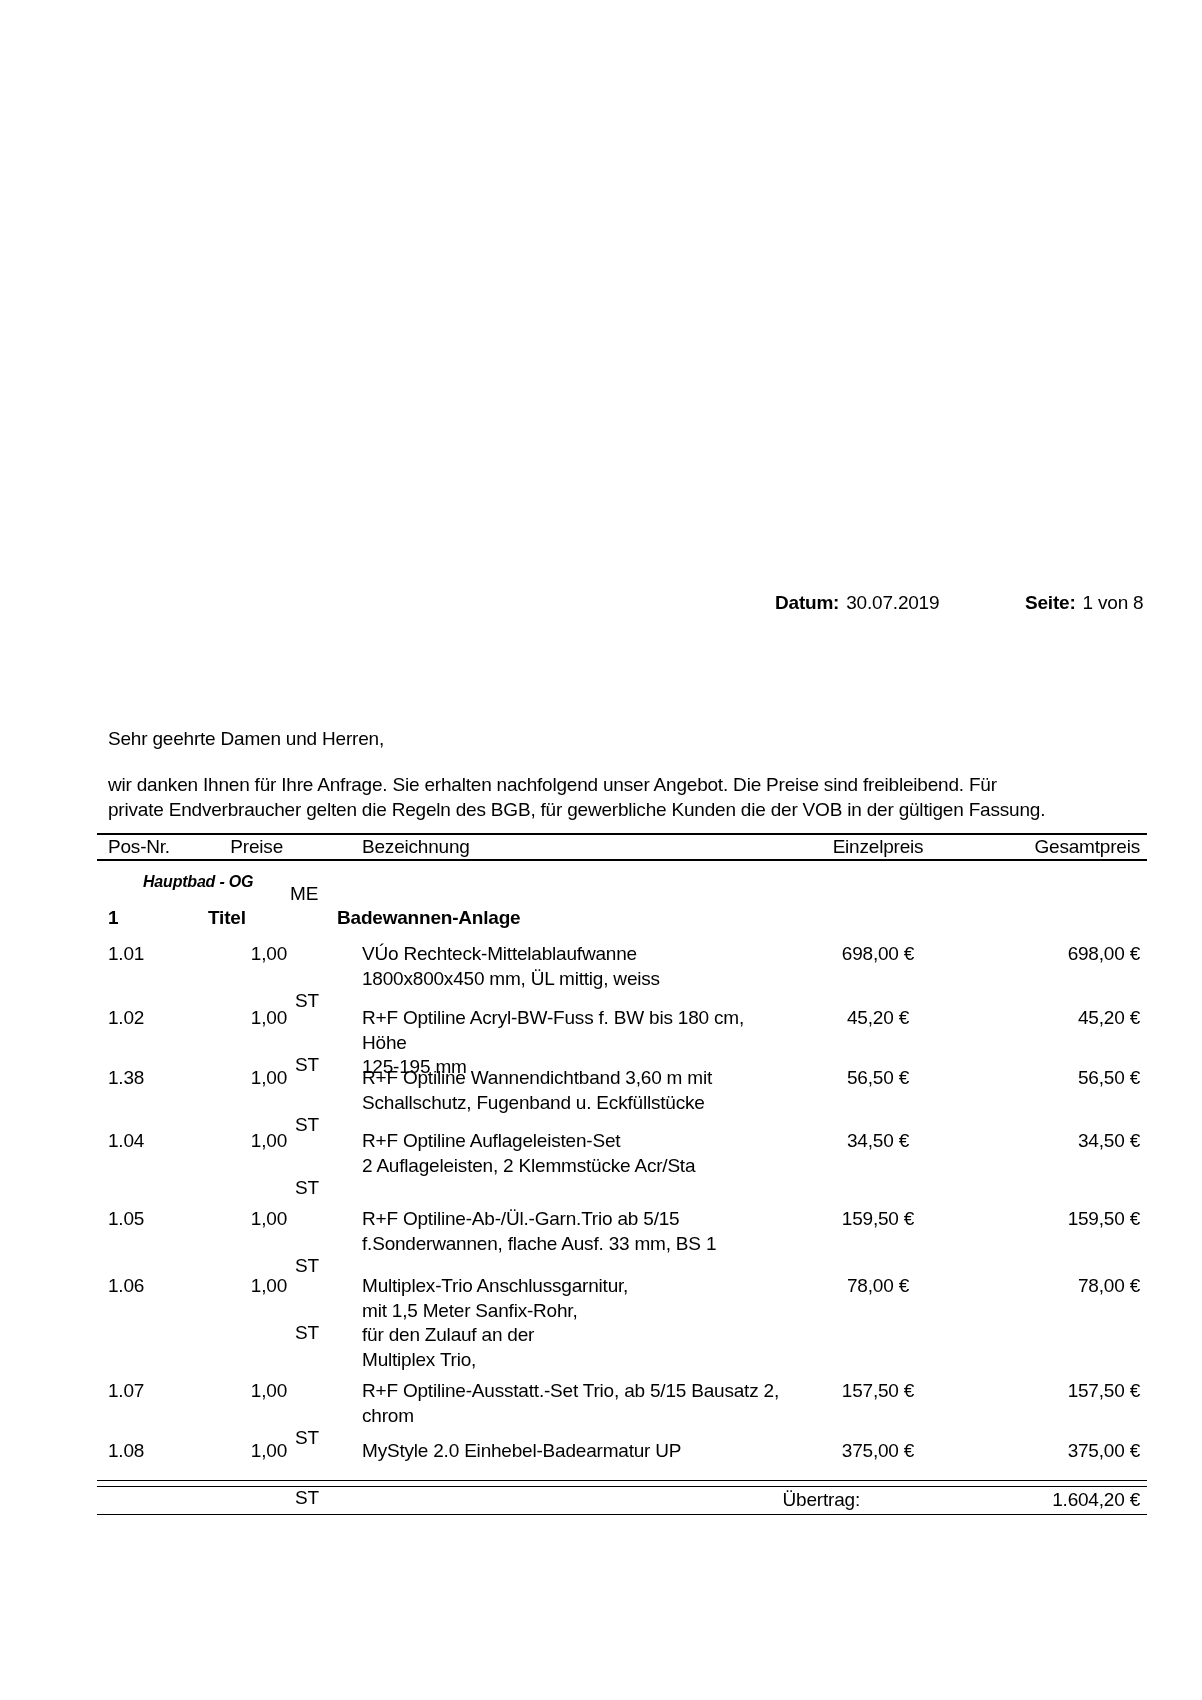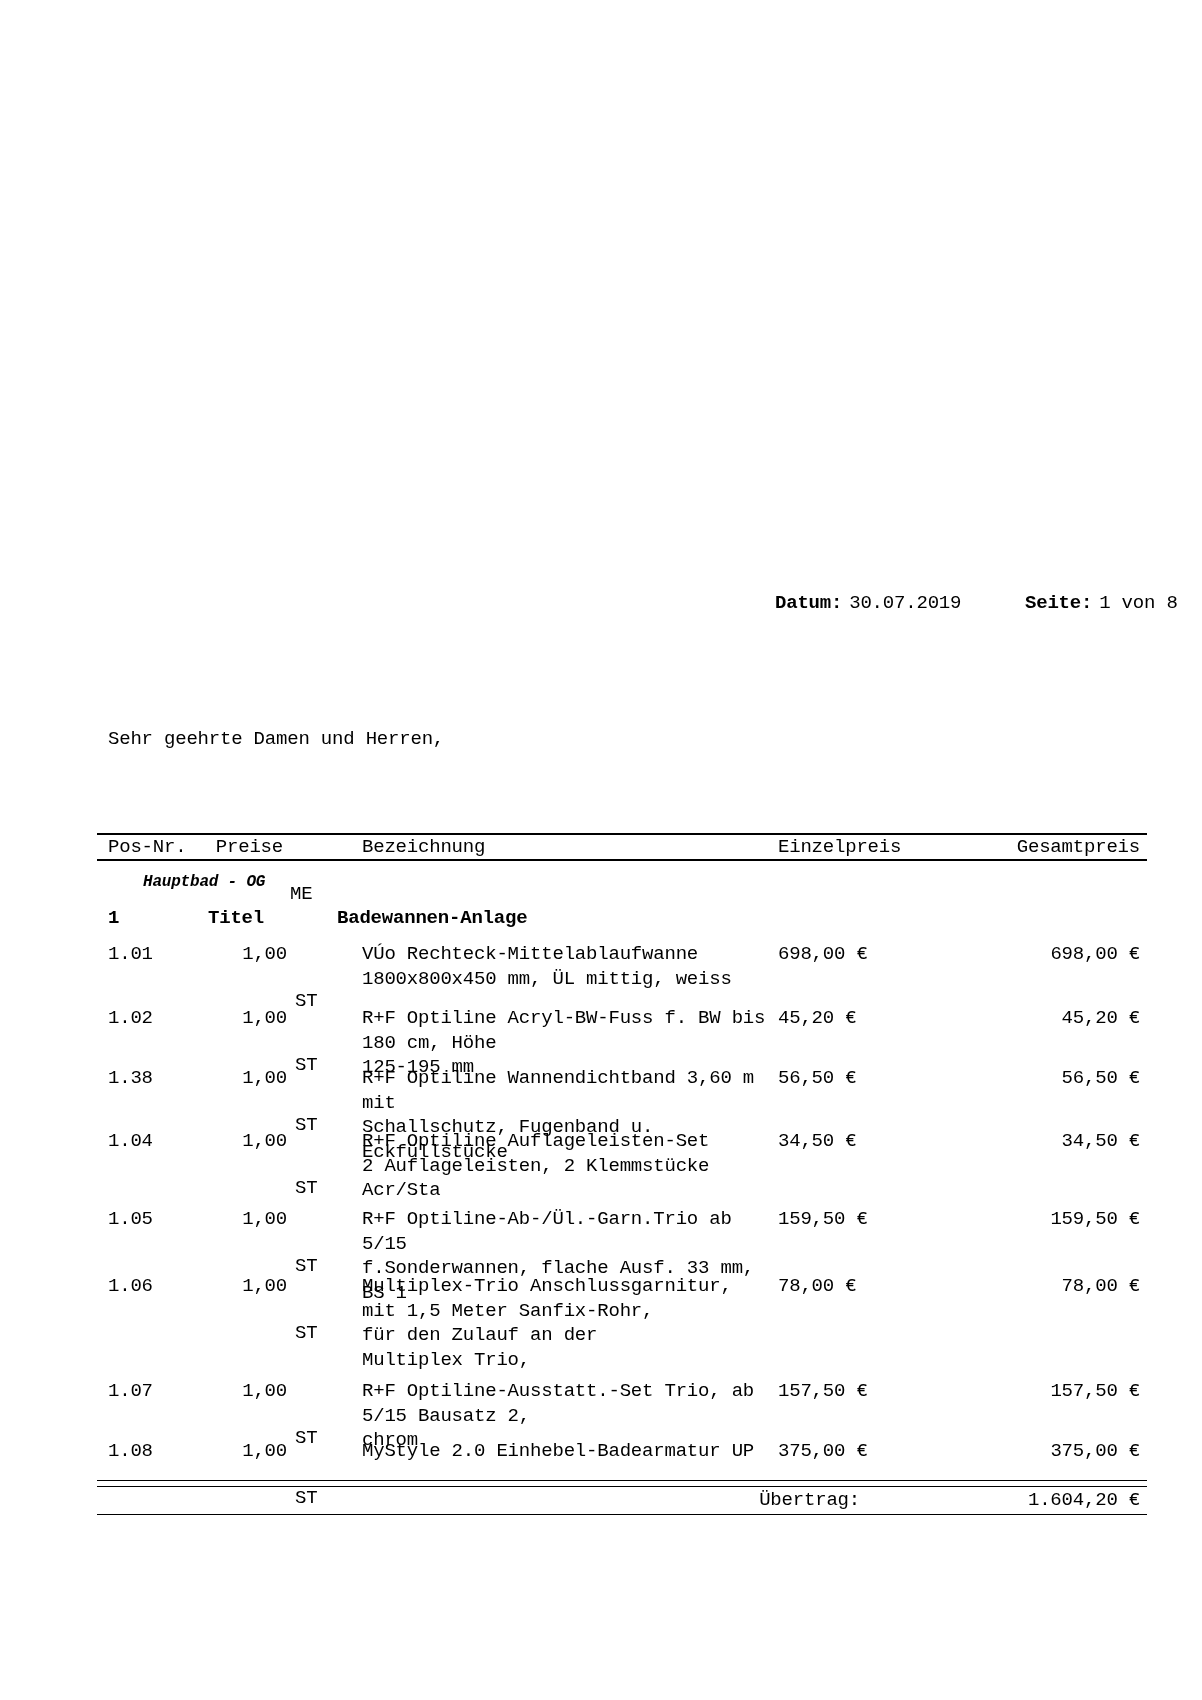--- a/index.html
+++ b/index.html
@@ -5,21 +5,21 @@
   html, body {
     margin: 0;
     padding: 0;
     background: #ffffff;
   }
   .page {
     position: relative;
     width: 1202px;
     height: 1700px;
     background: #ffffff;
-    font-family: Liberation Mono, monospace;
+    font-family: Liberation Sans, sans-serif;
     font-size: 19px;
     line-height: 24.7px;
     color: #000000;
     letter-spacing: -0.2px;
     overflow: hidden;
     border-radius: 8px;
   }
   .bold { font-weight: bold; }
   .label-gap { margin-left: 7px; }
 
@@ -39,21 +39,21 @@
   .rule-carry-a    { top: 1480px; height: 1px; }
   .rule-carry-b    { top: 1486px; height: 1px; }
   .rule-carry-c    { top: 1514px; height: 1px; }
 
   
   .trow { position: absolute; left: 0; width: 100%; }
   .c-pos    { position: absolute; left: 108px; white-space: nowrap; }
   .c-menge  { position: absolute; left: 180px; width: 107px; text-align: right; white-space: nowrap; }
   .c-me     { position: absolute; left: 295px; white-space: nowrap; margin-top: 47px; }
   .c-bez    { position: absolute; left: 362px; width: 420px; white-space: pre-line; }
-  .c-einzel { position: absolute; left: 778px; width: 200px; text-align: left; white-space: nowrap; }
+  .c-einzel { position: absolute; left: 778px; width: 200px; text-align: center; white-space: nowrap; }
   .c-gesamt { position: absolute; left: 940px; width: 200px; text-align: right; white-space: nowrap; }
 
   
   .hdr .c-menge { width: 103px; }
   .hdr .c-me    { left: 290px; }
 
   
   .section-title {
     position: absolute; top: 870px; left: 108px;
     font-weight: bold; font-style: italic; font-size: 16px; white-space: nowrap; margin-left: 35px;
@@ -74,20 +74,22 @@
   <div class="meta-row">
     <span class="meta-date">
       <span class="bold">Datum:</span><span class="label-gap">30.07.2019</span>
     </span>
     <span class="meta-page">
       <span class="bold">Seite:</span><span class="label-gap">1 von 8</span>
     </span>
   </div>
 
   <div class="salutation">Sehr geehrte Damen und Herren,</div>
+  <div class="intro-body">wir danken Ihnen für Ihre Anfrage. Sie erhalten nachfolgend unser Angebot. Die Preise sind freibleibend. Für
+private Endverbraucher gelten die Regeln des BGB, für gewerbliche Kunden die der VOB in der gültigen Fassung.</div>
 
   <div class="rule rule-hdr-top"></div>
   <div class="trow hdr" style="top:835px;">
     <span class="c-pos">Pos-Nr.</span>
     <span class="c-menge">Preise</span>
     <span class="c-me">ME</span>
     <span class="c-bez">Bezeichnung</span>
     <span class="c-einzel">Einzelpreis</span>
     <span class="c-gesamt">Gesamtpreis</span>
   </div>

